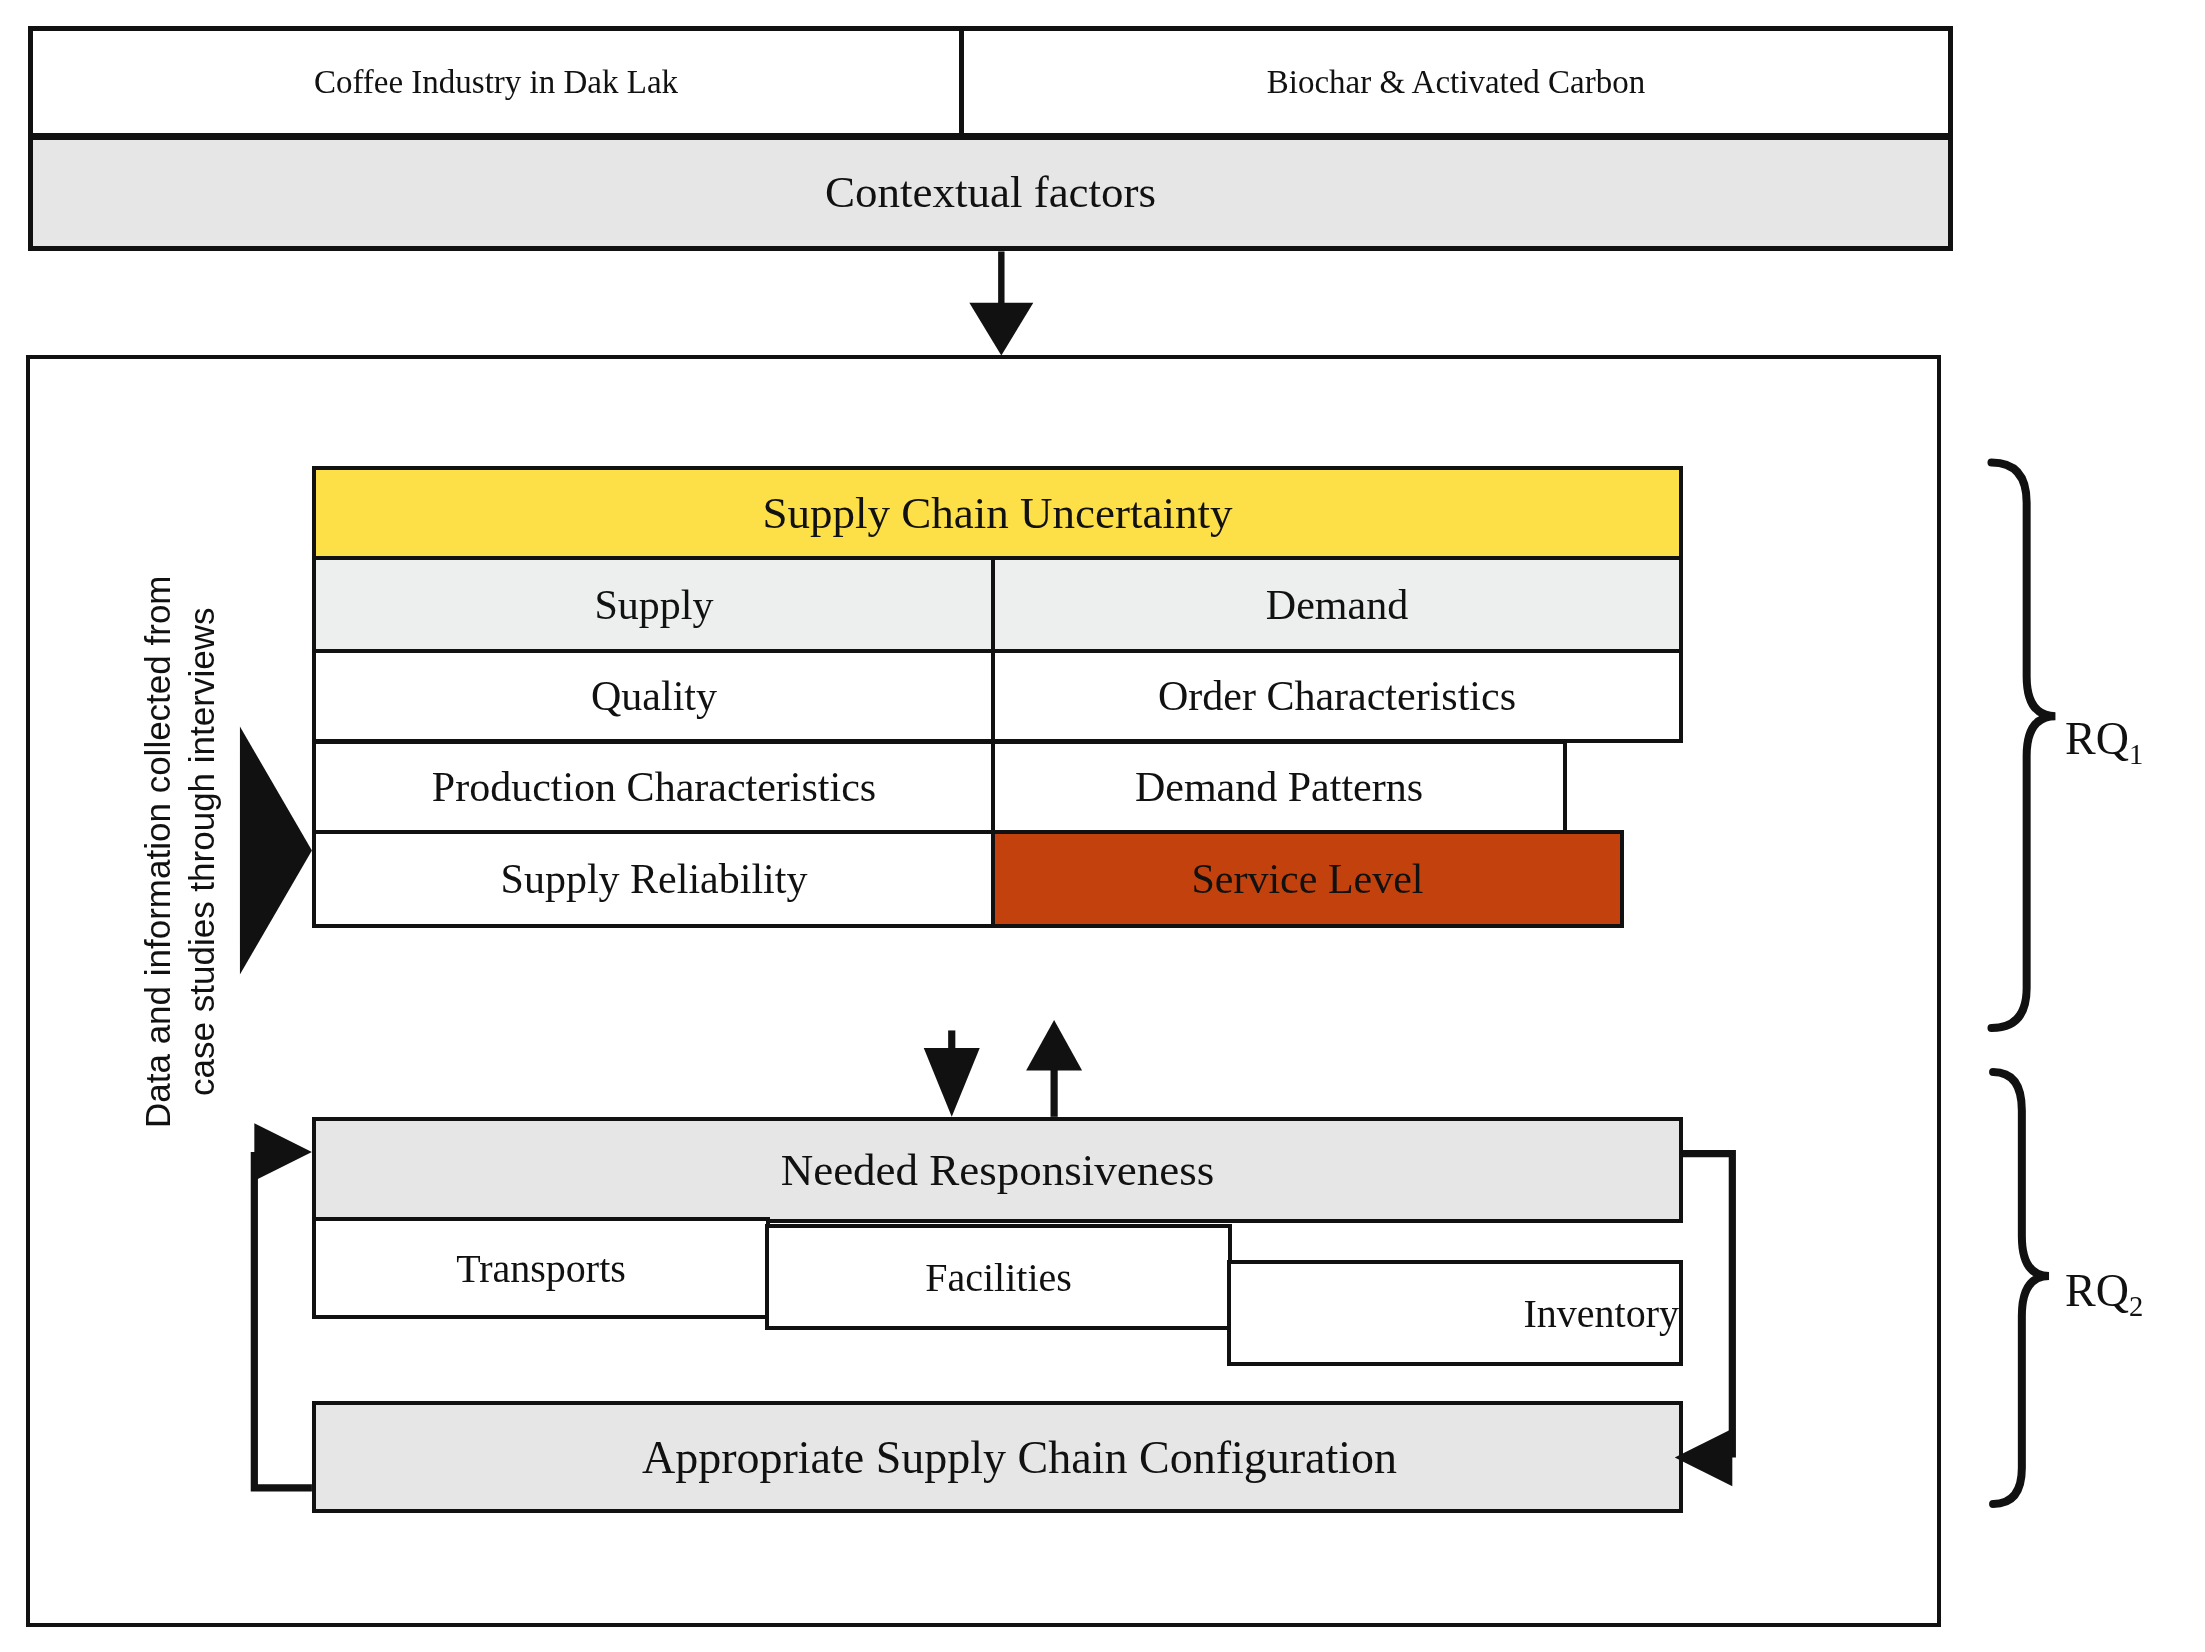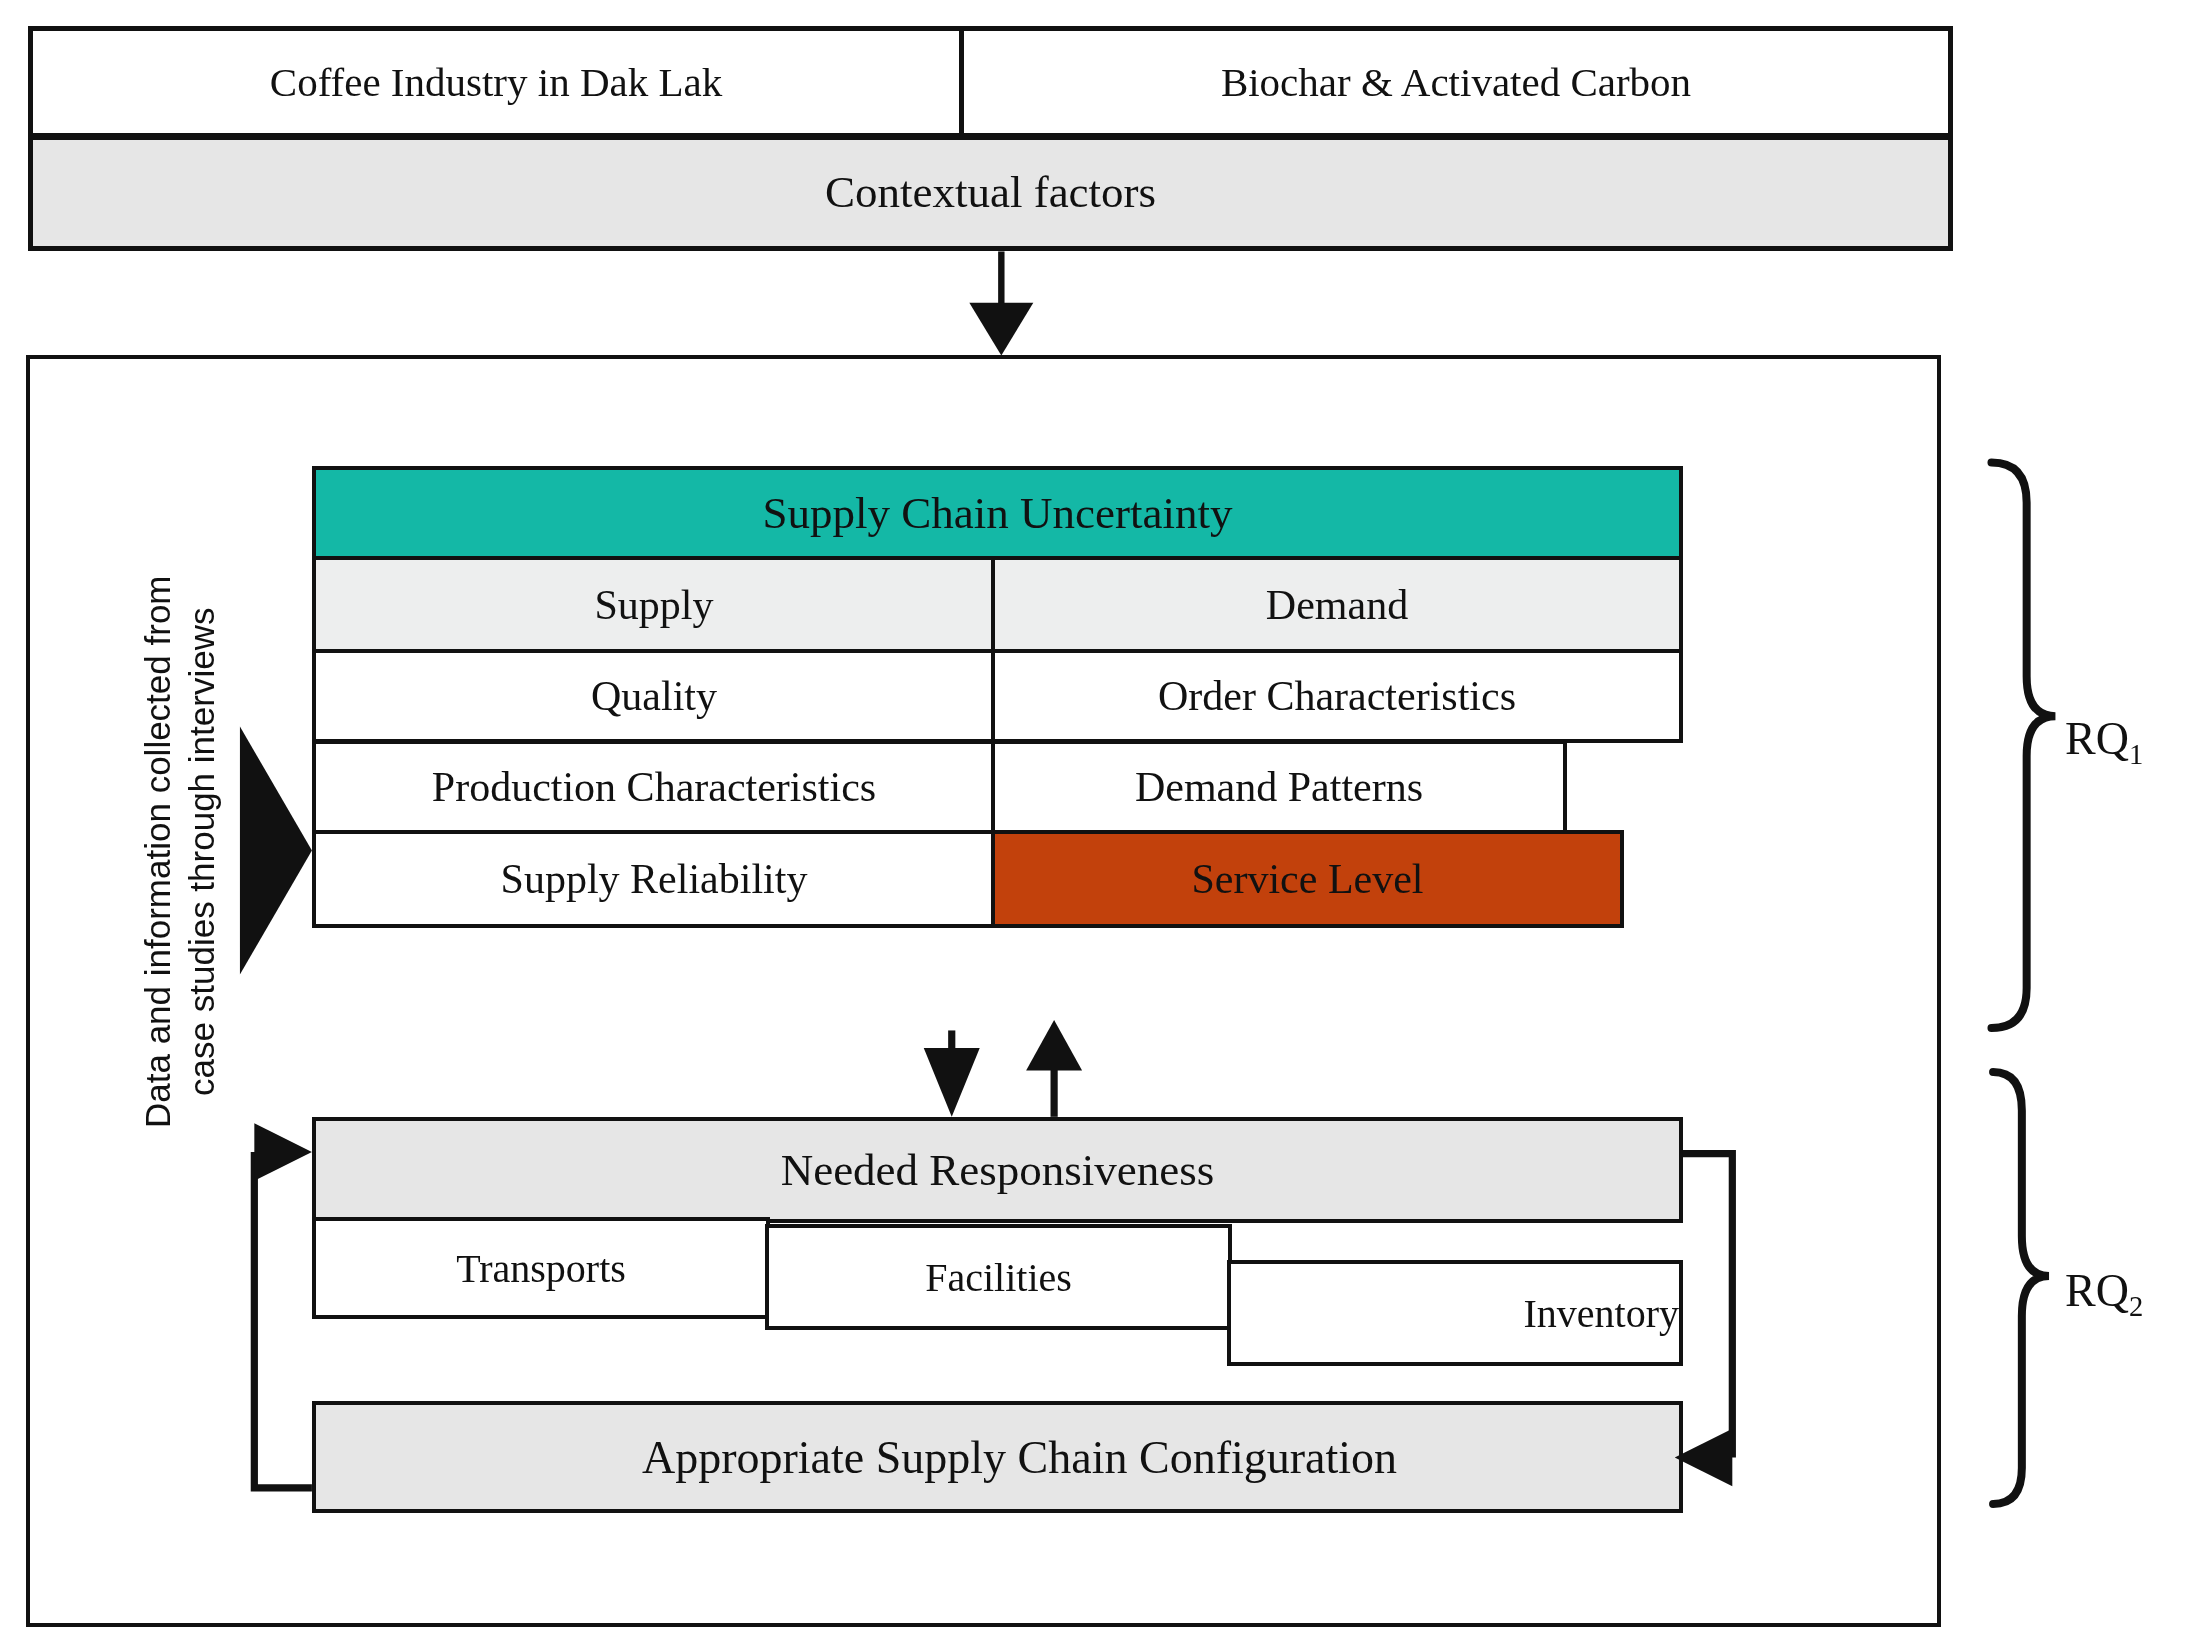--- a/index.html
+++ b/index.html
@@ -29,21 +29,21 @@
   }
   .fill-grey  { background: #e6e6e6; }
   .fill-white { background: #ffffff; }
 
   .label {
     display: block;
     white-space: nowrap;
   }
 
   
-  .ctx-top       { top: 26.4px;  height: 112px; font-size: 41px; }
+  .ctx-top       { top: 26.4px;  height: 112px; font-size: 33px; }
   .ctx-left      { left: 28px;  width: 936px; }
   .ctx-right     { left: 959px; width: 994px; }
   .ctx-factors   { left: 28px;  top: 135px; width: 1925px; height: 116px; font-size: 45px; }
 
   
   .outer-frame {
     position: absolute;
     left: 26.4px;
     top: 355px;
     width: 1915px;
@@ -63,21 +63,21 @@
   }
   .scu-cell {
     position: absolute;
     box-sizing: border-box;
     border: 4.8px solid #111111;
     display: flex;
     align-items: center;
     justify-content: center;
     text-align: center;
   }
-  .scu-header { left: 0; top: 0;   width: 1371px; height: 94px; font-size: 45px; background: #14b8a6; }
+  .scu-header { left: 0; top: 0;   width: 1371px; height: 94px; font-size: 45px; background: #fde047; }
   .scu-r1l    { left: 0; top: 90px; width: 684px;  height: 98px; font-size: 42px; background: #edeeee; align-items: center; }
   .scu-r1r    { left: 679px; top: 90px; width: 692px; height: 98px; font-size: 42px; background: #edeeee; }
   .scu-r2l    { left: 0; top: 183px; width: 684px;  height: 94px; font-size: 42px; background: #ffffff; }
   .scu-r2r    { left: 679px; top: 183px; width: 692px; height: 94px; font-size: 42px; background: #ffffff; }
   .scu-r3l    { left: 0; top: 274px; width: 684px;  height: 94px; font-size: 42px; background: #ffffff; }
   .scu-r3r    { left: 679px; top: 274px; width: 576px; height: 94px; font-size: 42px; background: #ffffff; }
   .scu-r4l    { left: 0; top: 364px; width: 684px;  height: 98px; font-size: 42px; background: #ffffff; }
   .scu-r4r    { left: 679px; top: 364px; width: 633px; height: 98px; font-size: 42px; background: #c2410c; }
 
   

